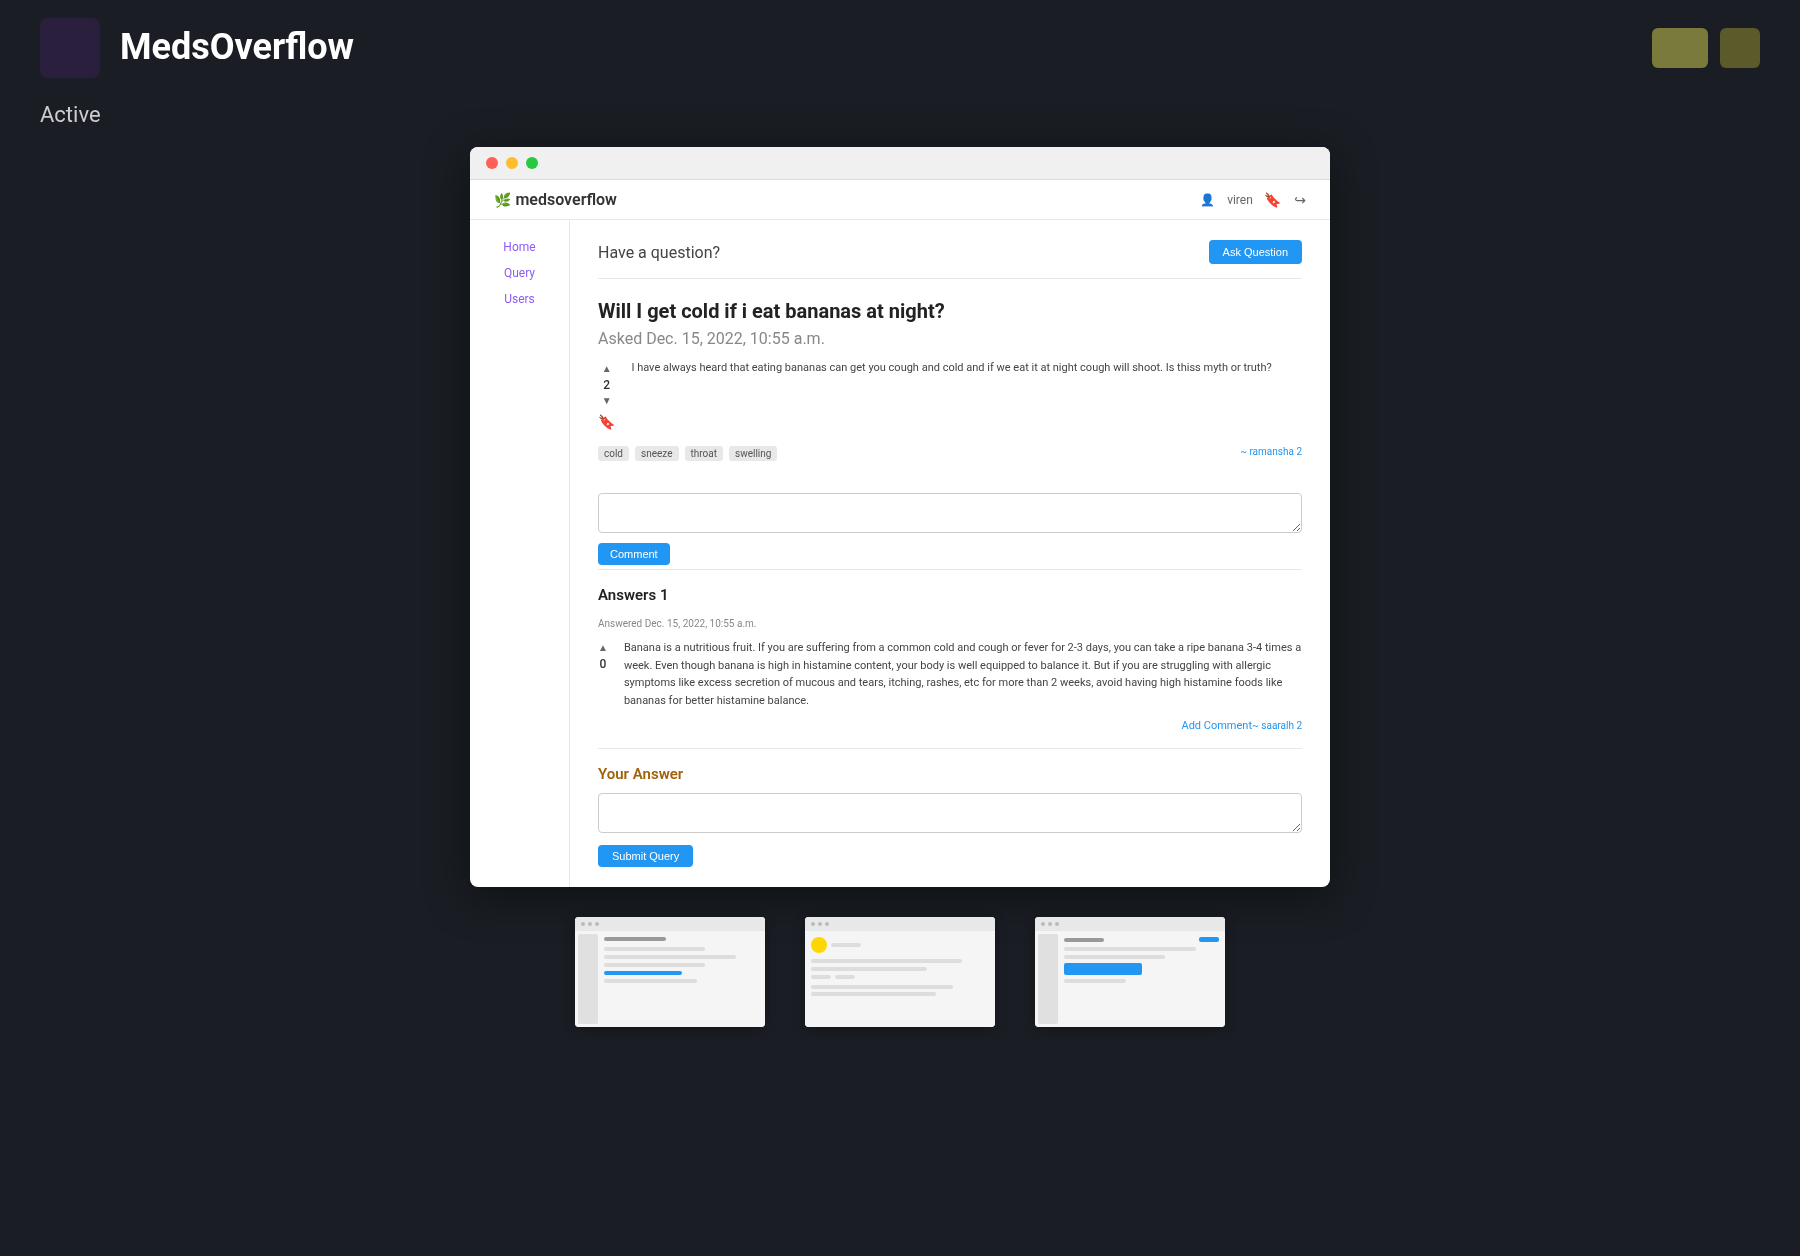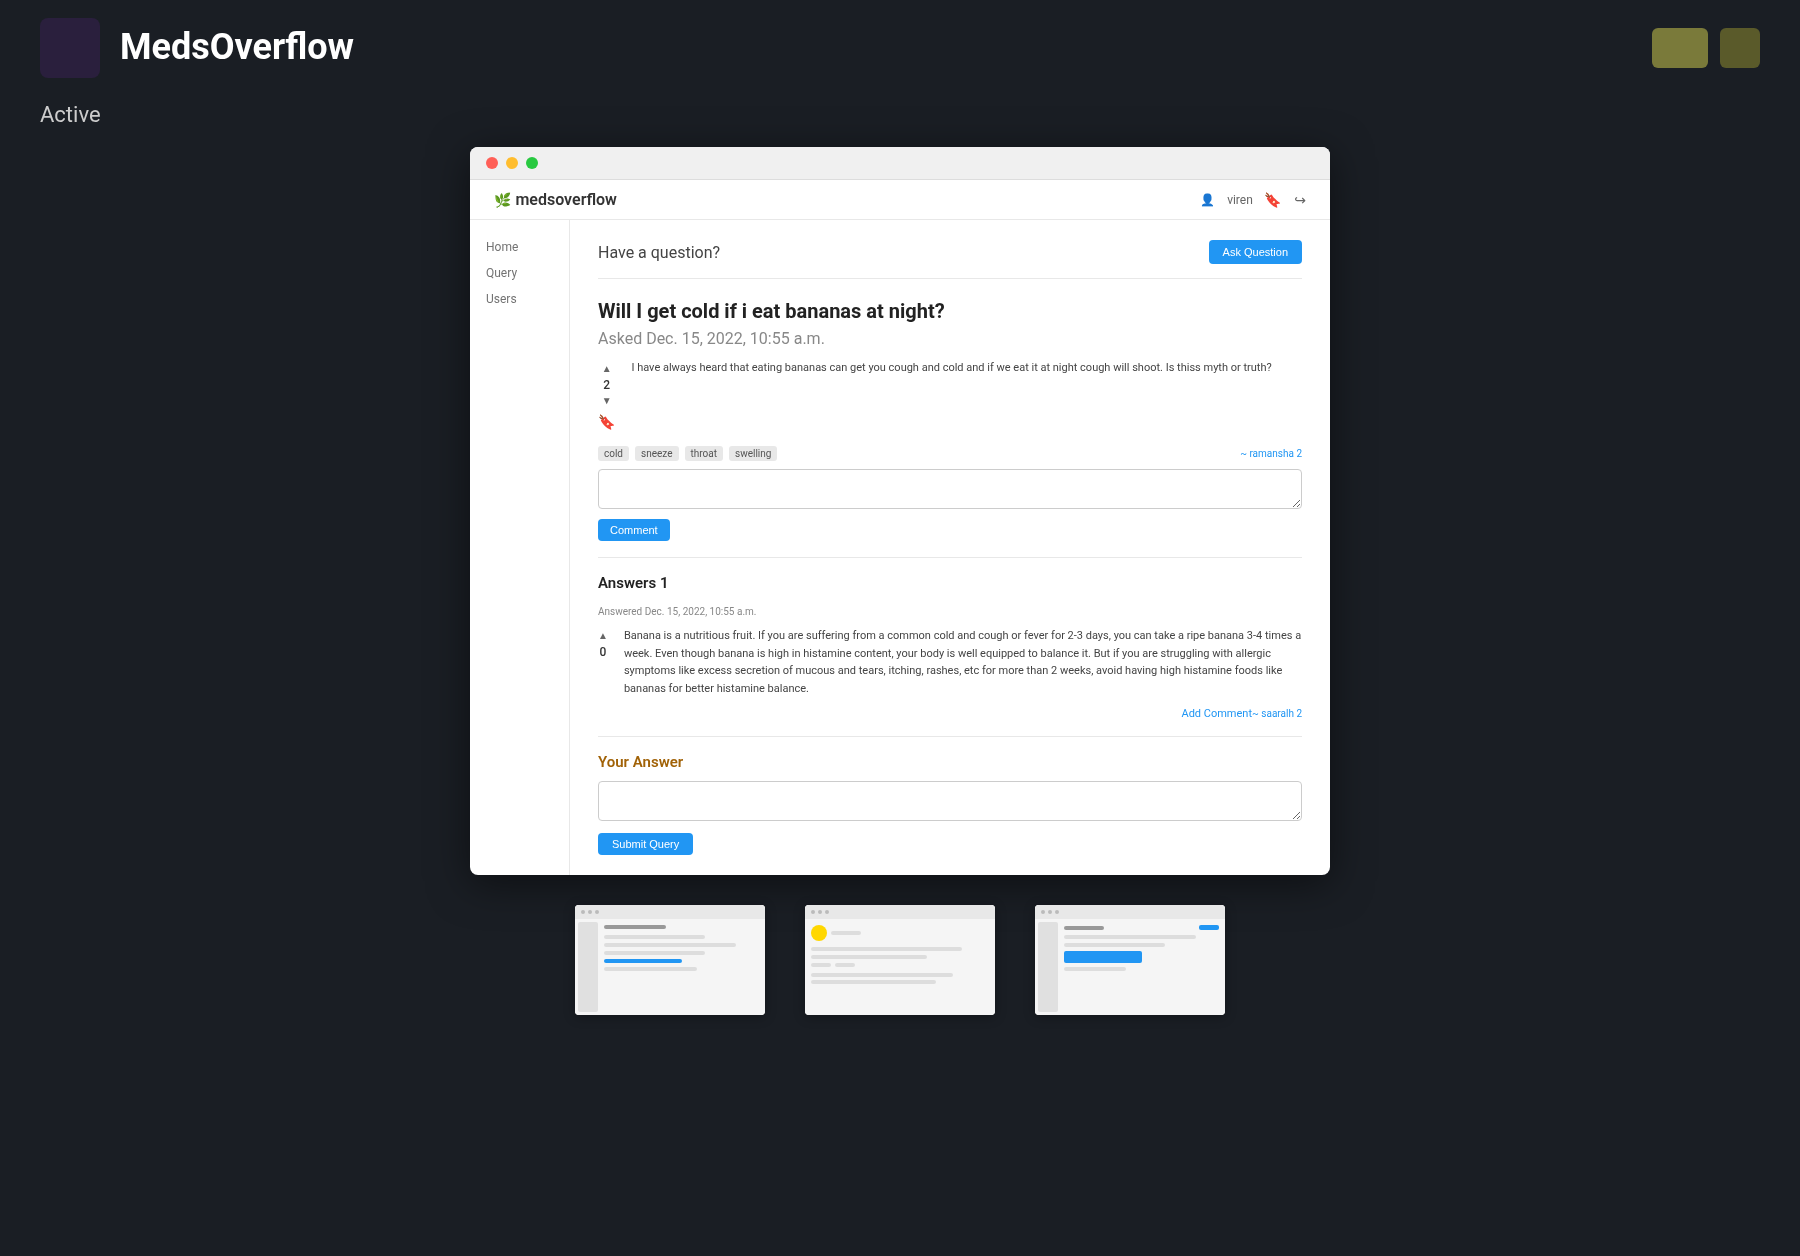--- a/index.html
+++ b/index.html
@@ -162,23 +162,24 @@
     .meds-sidebar {
       width: 100px;
       padding: 20px 16px;
       border-right: 1px solid #e8e8e8;
       font-size: 12px;
       color: #555;
     }
     .sidebar-link {
       display: block;
       margin-bottom: 12px;
-      color: #737373;
+      color: #8b5cf6;
       cursor: pointer;
       font-size: 12px;
+      text-align: center;
     }
 
     
     .meds-main {
       flex: 1;
       padding: 20px 28px;
     }
 
     
     .question-header {
@@ -255,22 +256,21 @@
       flex: 1;
       font-size: 11px;
       color: #444;
       line-height: 1.5;
     }
 
     
     .q-footer {
       display: flex;
       justify-content: space-between;
-      align-items: center;
-      margin-bottom: 8px;
+      margin-bottom: 32px;
     }
     .tags-area {
       display: flex;
       gap: 6px;
       flex-wrap: wrap;
     }
     .tag {
       background: #e8e8e8;
       border-radius: 3px;
       padding: 2px 6px;
@@ -278,21 +278,21 @@
       color: #555;
     }
     .q-author {
       font-size: 10px;
       color: #2196F3;
     }
 
     
     .comment-area {
       margin-bottom: 16px;
-      padding-bottom: 16px;
+      padding-bottom: 4px;
       border-bottom: 1px solid #e8e8e8;
     }
     .comment-input {
       width: 100%;
       border: 1px solid #ccc;
       border-radius: 4px;
       padding: 8px;
       font-size: 11px;
       resize: vertical;
       height: 40px;

